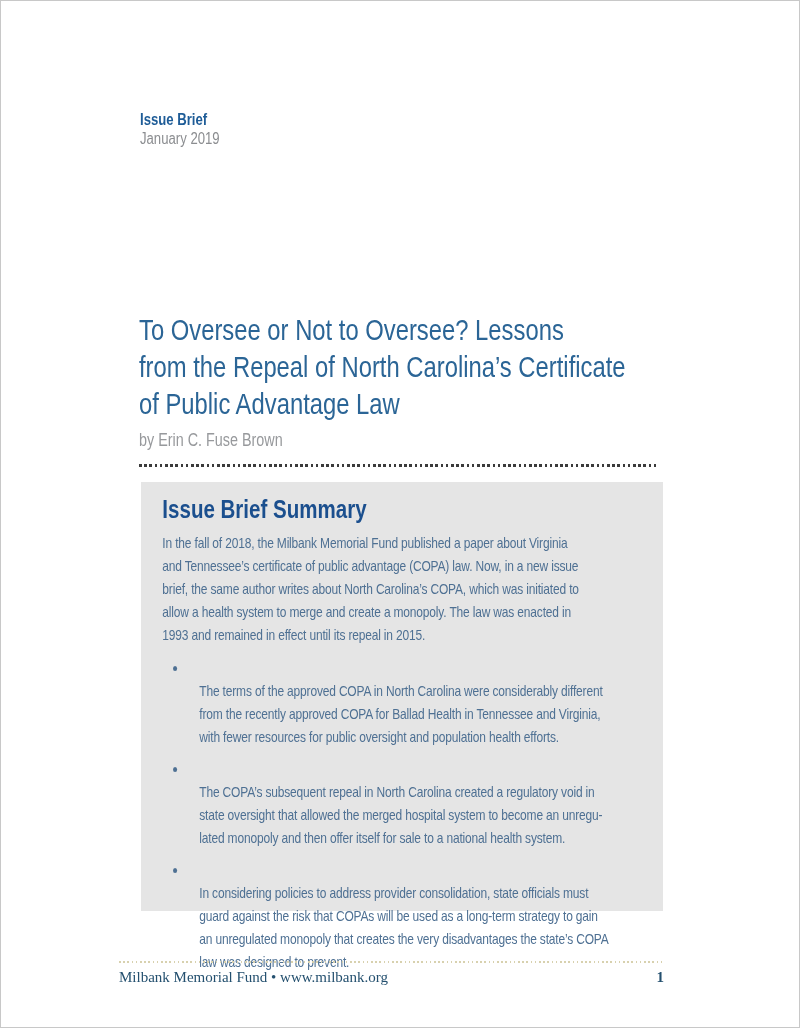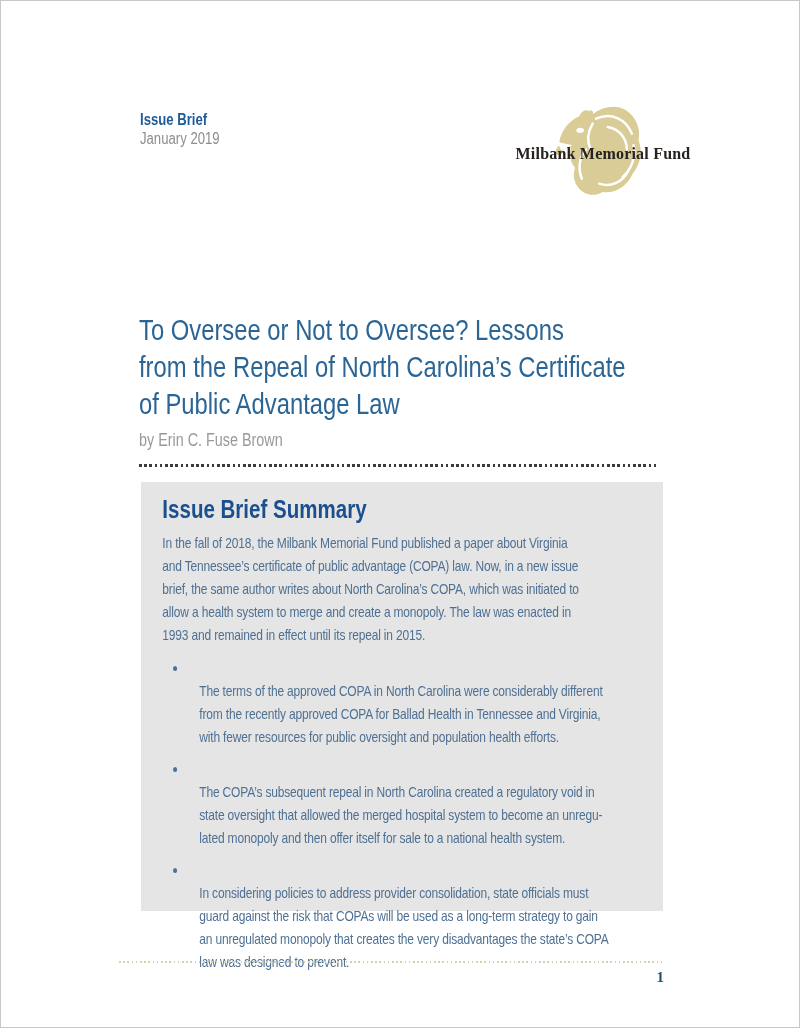--- a/index.html
+++ b/index.html
@@ -87,49 +87,20 @@
 </head>
 <body>
 
 <div class="page">
 
   <div class="kicker condensed">
     <div class="kicker-label">Issue Brief</div>
     <div class="kicker-date">January 2019</div>
   </div>
 
-  <div class="logo">
-    <svg viewBox="0 0 120 120" aria-hidden="true">
-      <path fill="#d9cc96" d="
-        M10,48
-        C12,34 22,22 34,17
-        C36,12 41,8 46,11
-        C48,8 52,12 50,15
-        C60,6 78,2 90,10
-        C102,18 108,32 105,46
-        C110,58 108,74 98,86
-        C92,100 78,110 62,108
-        C52,114 40,112 33,103
-        C27,96 26,87 29,79
-        C23,72 21,63 24,55
-        C18,54 14,52 10,48 Z"></path>
-      <path fill="#d9cc96" d="M10,52 C5,56 4,62 9,64 C14,64 15,58 13,54 Z"></path>
-      <path fill="#ffffff" d="M8,48 L26,52 L12,58 Z"></path>
-      <ellipse fill="#ffffff" cx="35" cy="34" rx="4.5" ry="3.2"></ellipse>
-      <g fill="none" stroke="#ffffff" stroke-width="3" stroke-linecap="round">
-        <path d="M54,20 C72,12 90,20 97,38"></path>
-        <path d="M68,30 C82,32 91,44 91,57"></path>
-        <path d="M99,52 C102,66 97,80 86,90"></path>
-        <path d="M58,98 C72,103 86,96 93,82"></path>
-        <path d="M37,92 C32,80 34,66 42,57"></path>
-        <path d="M50,26 C44,36 43,48 48,58"></path>
-      </g>
-    </svg>
-    <div class="logo-wordmark">Milbank Memorial Fund</div>
-  </div>
 
   <div class="title-block condensed">
     <h1 class="page-title">To Oversee or Not to Oversee? Lessons
 from the Repeal of North Carolina’s Certificate
 of Public Advantage Law</h1>
     <p class="byline">by Erin C. Fuse Brown</p>
   </div>
 
   <div class="dotted-sep"></div>
 
@@ -156,15 +127,16 @@
           <span class="bullet-marker"></span><span>In considering policies to address provider consolidation, state officials must
 guard against the risk that COPAs will be used as a long-term strategy to gain
 an unregulated monopoly that creates the very disadvantages the state’s COPA
 law was designed to prevent.</span>
         </li>
       </ul>
     </div>
   </div>
 
   <div class="footer-sep"></div>
+  <div class="footer-left">Milbank Memorial Fund • www.milbank.org</div>
   <div class="footer-page">1</div>
 
 </div>
 
 </body></html>

